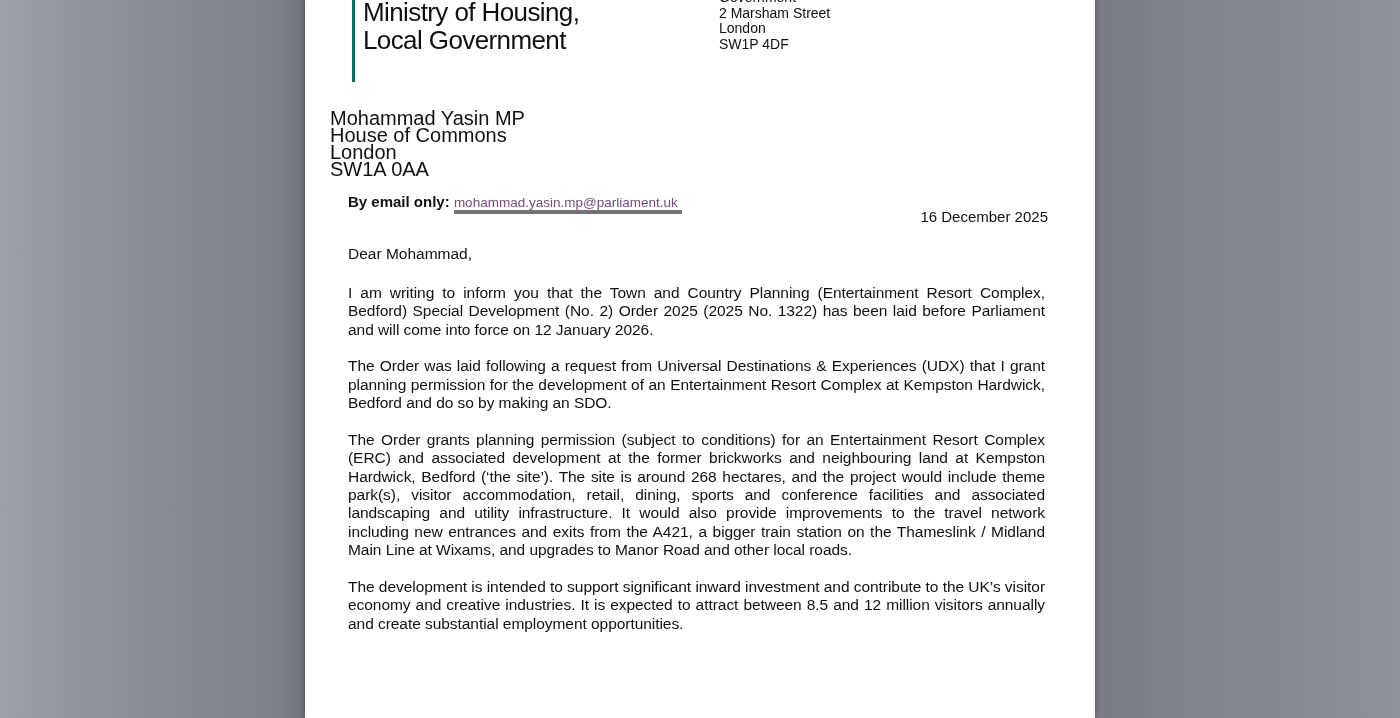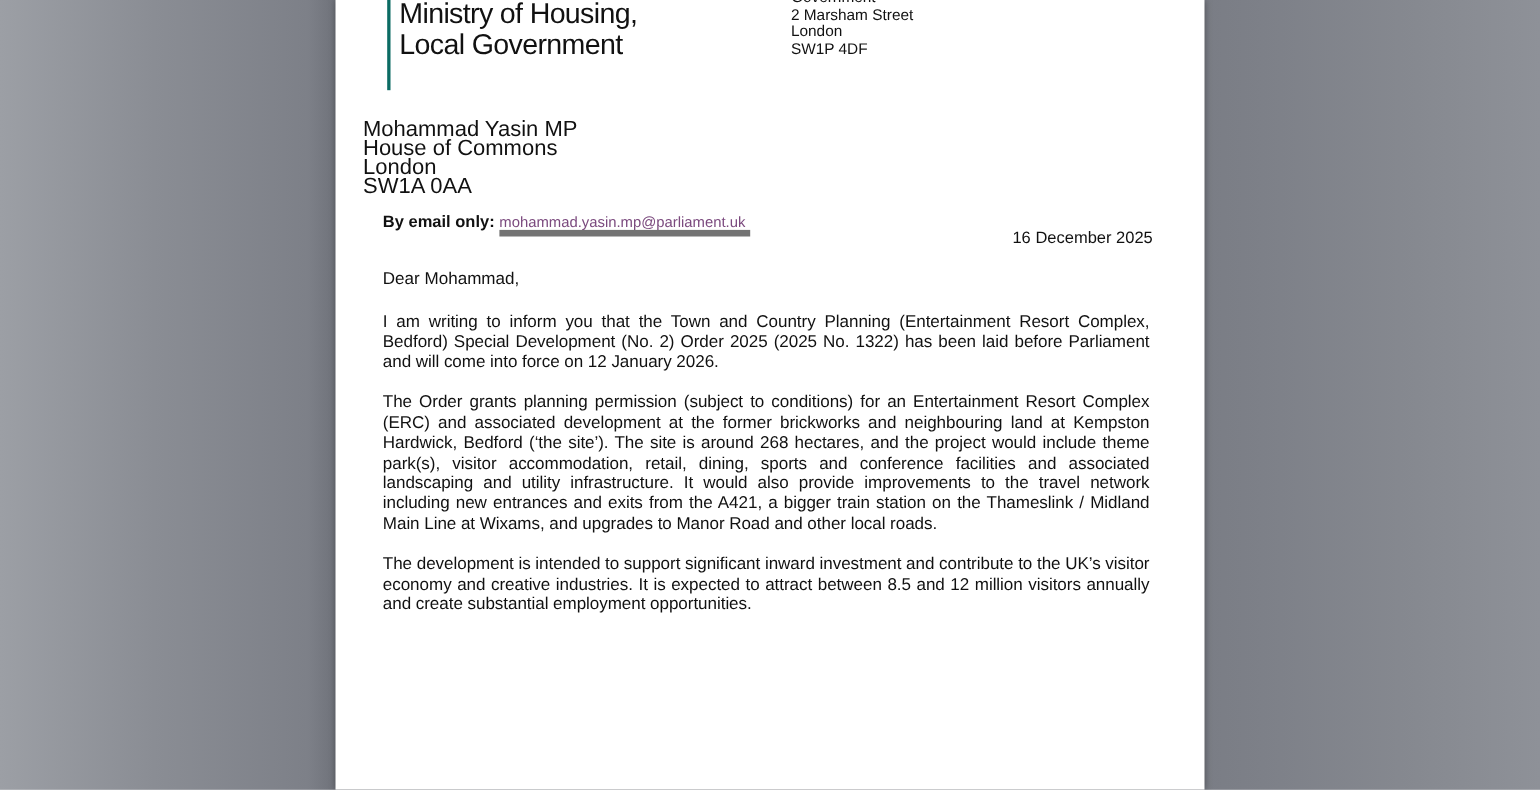--- a/index.html
+++ b/index.html
@@ -75,21 +75,21 @@
       top: 193px;
       font-size: 15px;
       line-height: 17px;
       white-space: nowrap;
     }
     .email-line .label { font-weight: bold; }
     .email-line .email-link {
       color: #7b4a7e;
       font-size: 13.5px;
       text-decoration: none;
-      border-bottom: 6px solid #737373;
+      border-bottom: 4px solid #737373;
       padding-right: 4px;
     }
     .date {
       position: absolute;
       right: 47px;
       top: 208px;
       font-size: 15px;
       line-height: 17px;
     }
     .salutation {
@@ -145,18 +145,19 @@
       <span class="label">By email only:</span>
       <a class="email-link">mohammad.yasin.mp@parliament.uk</a>
     </div>
 
     <div class="date">16 December 2025</div>
 
     <div class="salutation">Dear Mohammad,</div>
 
     <div class="body">
       <p>I am writing to inform you that the Town and Country Planning (Entertainment Resort Complex, Bedford) Special Development (No. 2) Order 2025 (2025 No. 1322) has been laid before Parliament and will come into force on 12 January 2026.</p>
+      <p>The Order was laid following a request from Universal Destinations &amp; Experiences (UDX) that I grant planning permission for the development of an Entertainment Resort Complex at Kempston Hardwick, Bedford and do so by making an SDO.</p>
       <p>The Order grants planning permission (subject to conditions) for an Entertainment Resort Complex (ERC) and associated development at the former brickworks and neighbouring land at Kempston Hardwick, Bedford (‘the site’). The site is around 268 hectares, and the project would include theme park(s), visitor accommodation, retail, dining, sports and conference facilities and associated landscaping and utility infrastructure. It would also provide improvements to the travel network including new entrances and exits from the A421, a bigger train station on the Thameslink / Midland Main Line at Wixams, and upgrades to Manor Road and other local roads.</p>
       <p>The development is intended to support significant inward investment and contribute to the UK’s visitor economy and creative industries. It is expected to attract between 8.5 and 12 million visitors annually and create substantial employment opportunities.</p>
     </div>
 
   </div>
 </div>
 
 </body></html>

